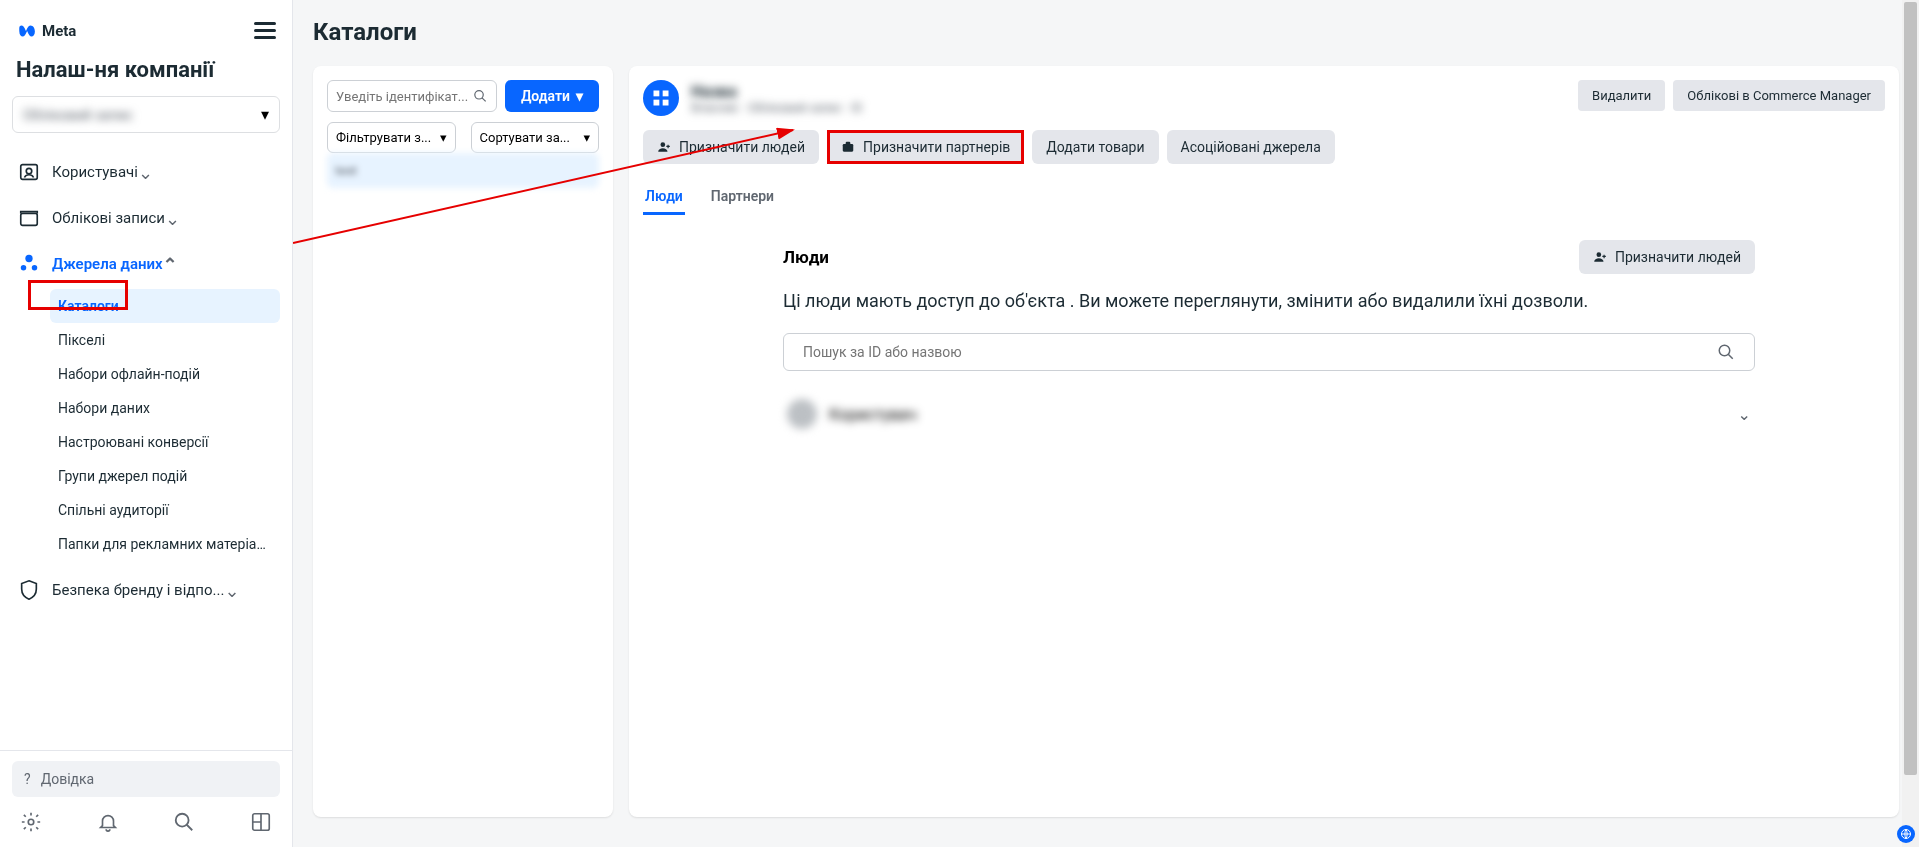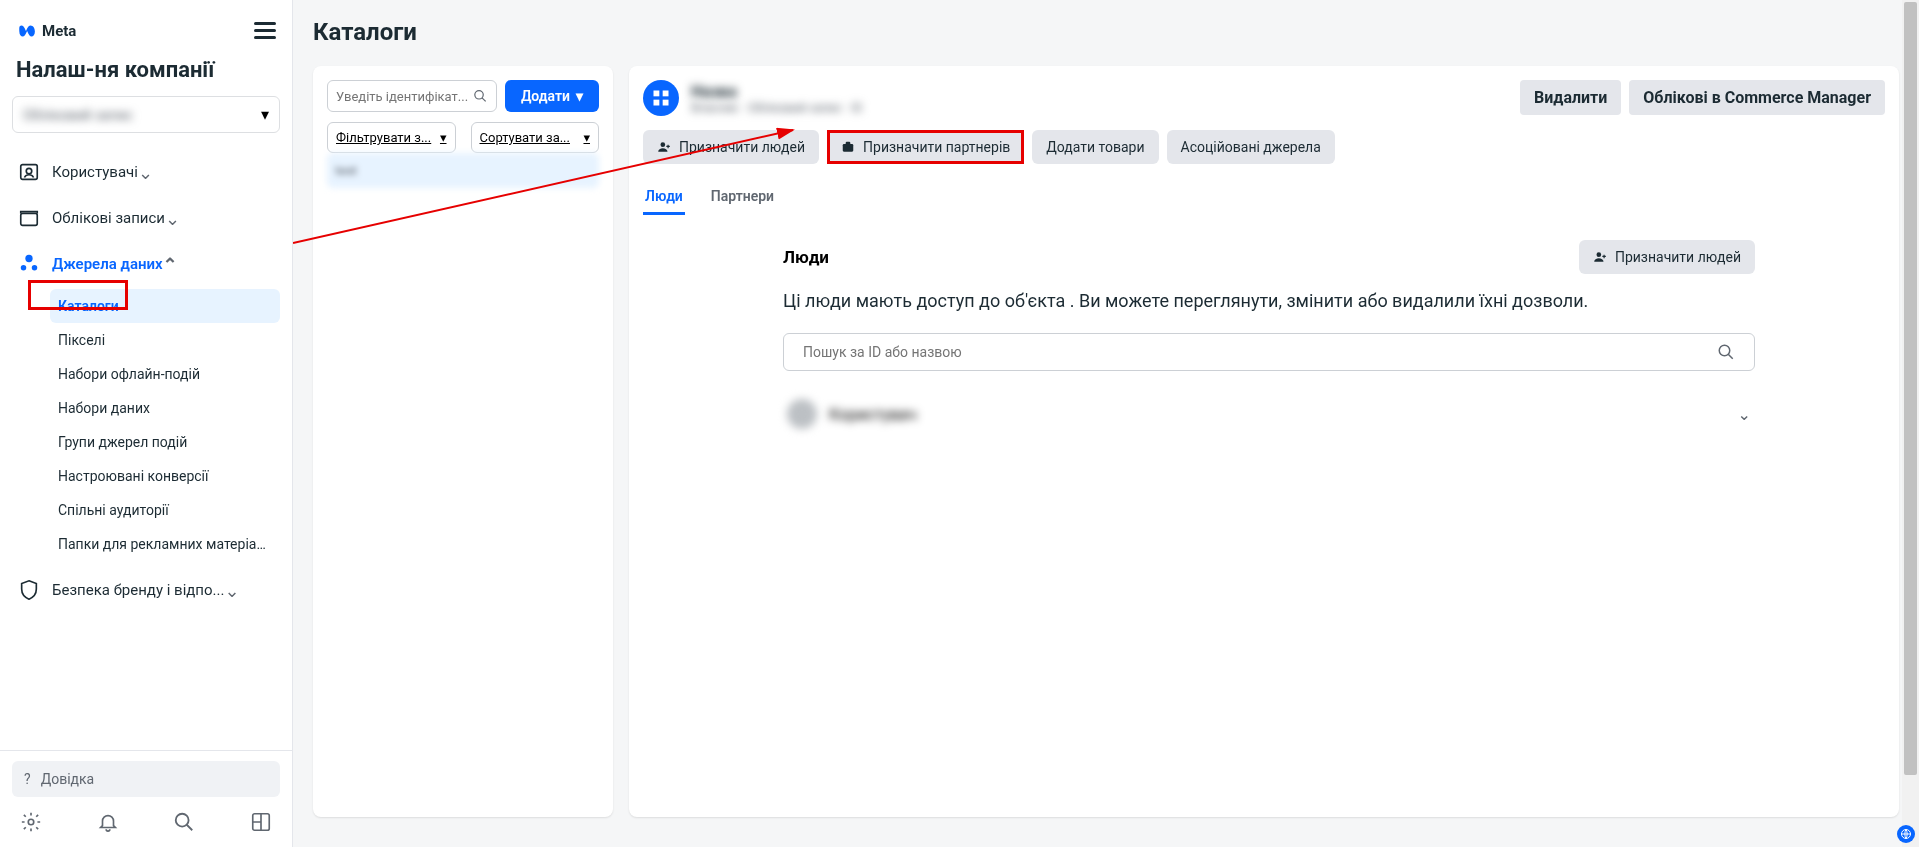--- a/index.html
+++ b/index.html
@@ -31,31 +31,31 @@
 .main { flex: 1; padding: 18px 20px; overflow-y: auto; position: relative; }
 .main-title { font-size: 24px; font-weight: 700; margin-bottom: 20px; color: #1c2b33; }
 .panels { display: flex; gap: 16px; align-items: stretch; height: calc(100% - 60px); }
 .panel { background: #fff; border-radius: 8px; box-shadow: 0 1px 2px rgba(0,0,0,0.1); padding: 14px; }
 .panel.left { width: 300px; flex-shrink: 0; }
 .panel.right { flex: 1; }
 .search-row { display: flex; gap: 8px; margin-bottom: 10px; }
 .search-input { flex: 1; display: flex; align-items: center; border: 1px solid #ccd0d5; border-radius: 6px; padding: 7px 8px; }
 .search-input input { border: none; outline: none; width: 100%; font-size: 13px; }
 .btn-primary { background: #0866ff; color: #fff; border: none; border-radius: 6px; padding: 8px 16px; font-weight: 600; font-size: 14px; cursor: pointer; display: flex; align-items: center; gap: 6px; }
-.filter-row { display: flex; gap: 15px; margin-bottom: 0; text-decoration: underline; }
+.filter-row { display: flex; gap: 15px; margin-bottom: 0; }
 .filter-btn { flex: 1; border: 1px solid #ccd0d5; border-radius: 6px; padding: 7px 8px; font-size: 13px; cursor: pointer; display: flex; align-items: center; justify-content: space-between; background: #fff; white-space: nowrap; overflow: hidden; }
 .list-item-blur { padding: 10px 8px; background: #e7f3ff; border-radius: 6px; color: #606770; font-size: 13px; filter: blur(3px); }
 .detail-header { display: flex; align-items: flex-start; justify-content: space-between; margin-bottom: 14px; }
 .detail-header .meta { display: flex; align-items: center; gap: 12px; }
 .grid-icon { width: 36px; height: 36px; background: #0866ff; border-radius: 50%; display: flex; align-items: center; justify-content: center; }
 .grid-icon svg { width: 20px; height: 20px; color: #fff; }
 .detail-name { filter: blur(4px); font-weight: 700; font-size: 16px; color: #1c2b33; }
 .detail-sub { filter: blur(4px); font-size: 12px; color: #606770; }
 .header-actions { display: flex; gap: 8px; }
-.btn-secondary { background: #e4e6eb; border: none; border-radius: 4px; padding: 8px 14px; font-weight: 700; font-size: 16px; cursor: pointer; color: #1c2b33; }
+.btn-secondary { background: #e4e6eb; border: none; border-radius: 4px; padding: 8px 14px; font-weight: 400; font-size: 13px; cursor: pointer; color: #1c2b33; }
 .action-row { display: flex; gap: 8px; margin-bottom: 16px; }
 .action-btn { background: #e4e6eb; border: none; border-radius: 6px; padding: 9px 14px; font-size: 14px; cursor: pointer; display: flex; align-items: center; gap: 8px; color: #1c2b33; }
 .action-btn svg { width: 14px; height: 14px; }
 .red-box-2 { border: 3px solid #e60000; border-radius: 0; padding: 6px 11px !important; }
 .tabs { display: flex; gap: 24px; border-bottom: 1px solid transparent; margin-bottom: 24px; }
 .tab { padding: 8px 2px; font-size: 14px; font-weight: 600; cursor: pointer; color: #606770; border-bottom: 3px solid transparent; }
 .tab.active { color: #0866ff; border-bottom-color: #0866ff; }
 .people-section { padding: 0 130px 0 140px; }
 .people-head { display: flex; align-items: center; justify-content: space-between; margin-bottom: 14px; }
 .people-head h3 { font-size: 17px; font-weight: 700; }
@@ -129,22 +129,22 @@
         <span>Джерела даних</span>
       </div>
       <span class="chev">⌃</span>
     </div>
 
     <div class="sub-items">
       <div class="sub-item selected">Каталоги</div>
       <div class="sub-item">Пікселі</div>
       <div class="sub-item">Набори офлайн-подій</div>
       <div class="sub-item">Набори даних</div>
+      <div class="sub-item">Настроювані конверсії</div>
       <div class="sub-item">Групи джерел подій</div>
-      <div class="sub-item">Настроювані конверсії</div>
       <div class="sub-item">Спільні аудиторії</div>
       <div class="sub-item">Папки для рекламних матеріалів ...</div>
     </div>
 
     <div class="nav-section">
       <div class="left">
         <svg class="icon" viewBox="0 0 24 24" fill="none" stroke="#1c2b33" stroke-width="1.8">
             <path d="M12 2l8 3v6c0 5-3 9-8 11-5-2-8-6-8-11V5l8-3z"></path>
           </svg>
         <span>Безпека бренду і відпо...</span>

